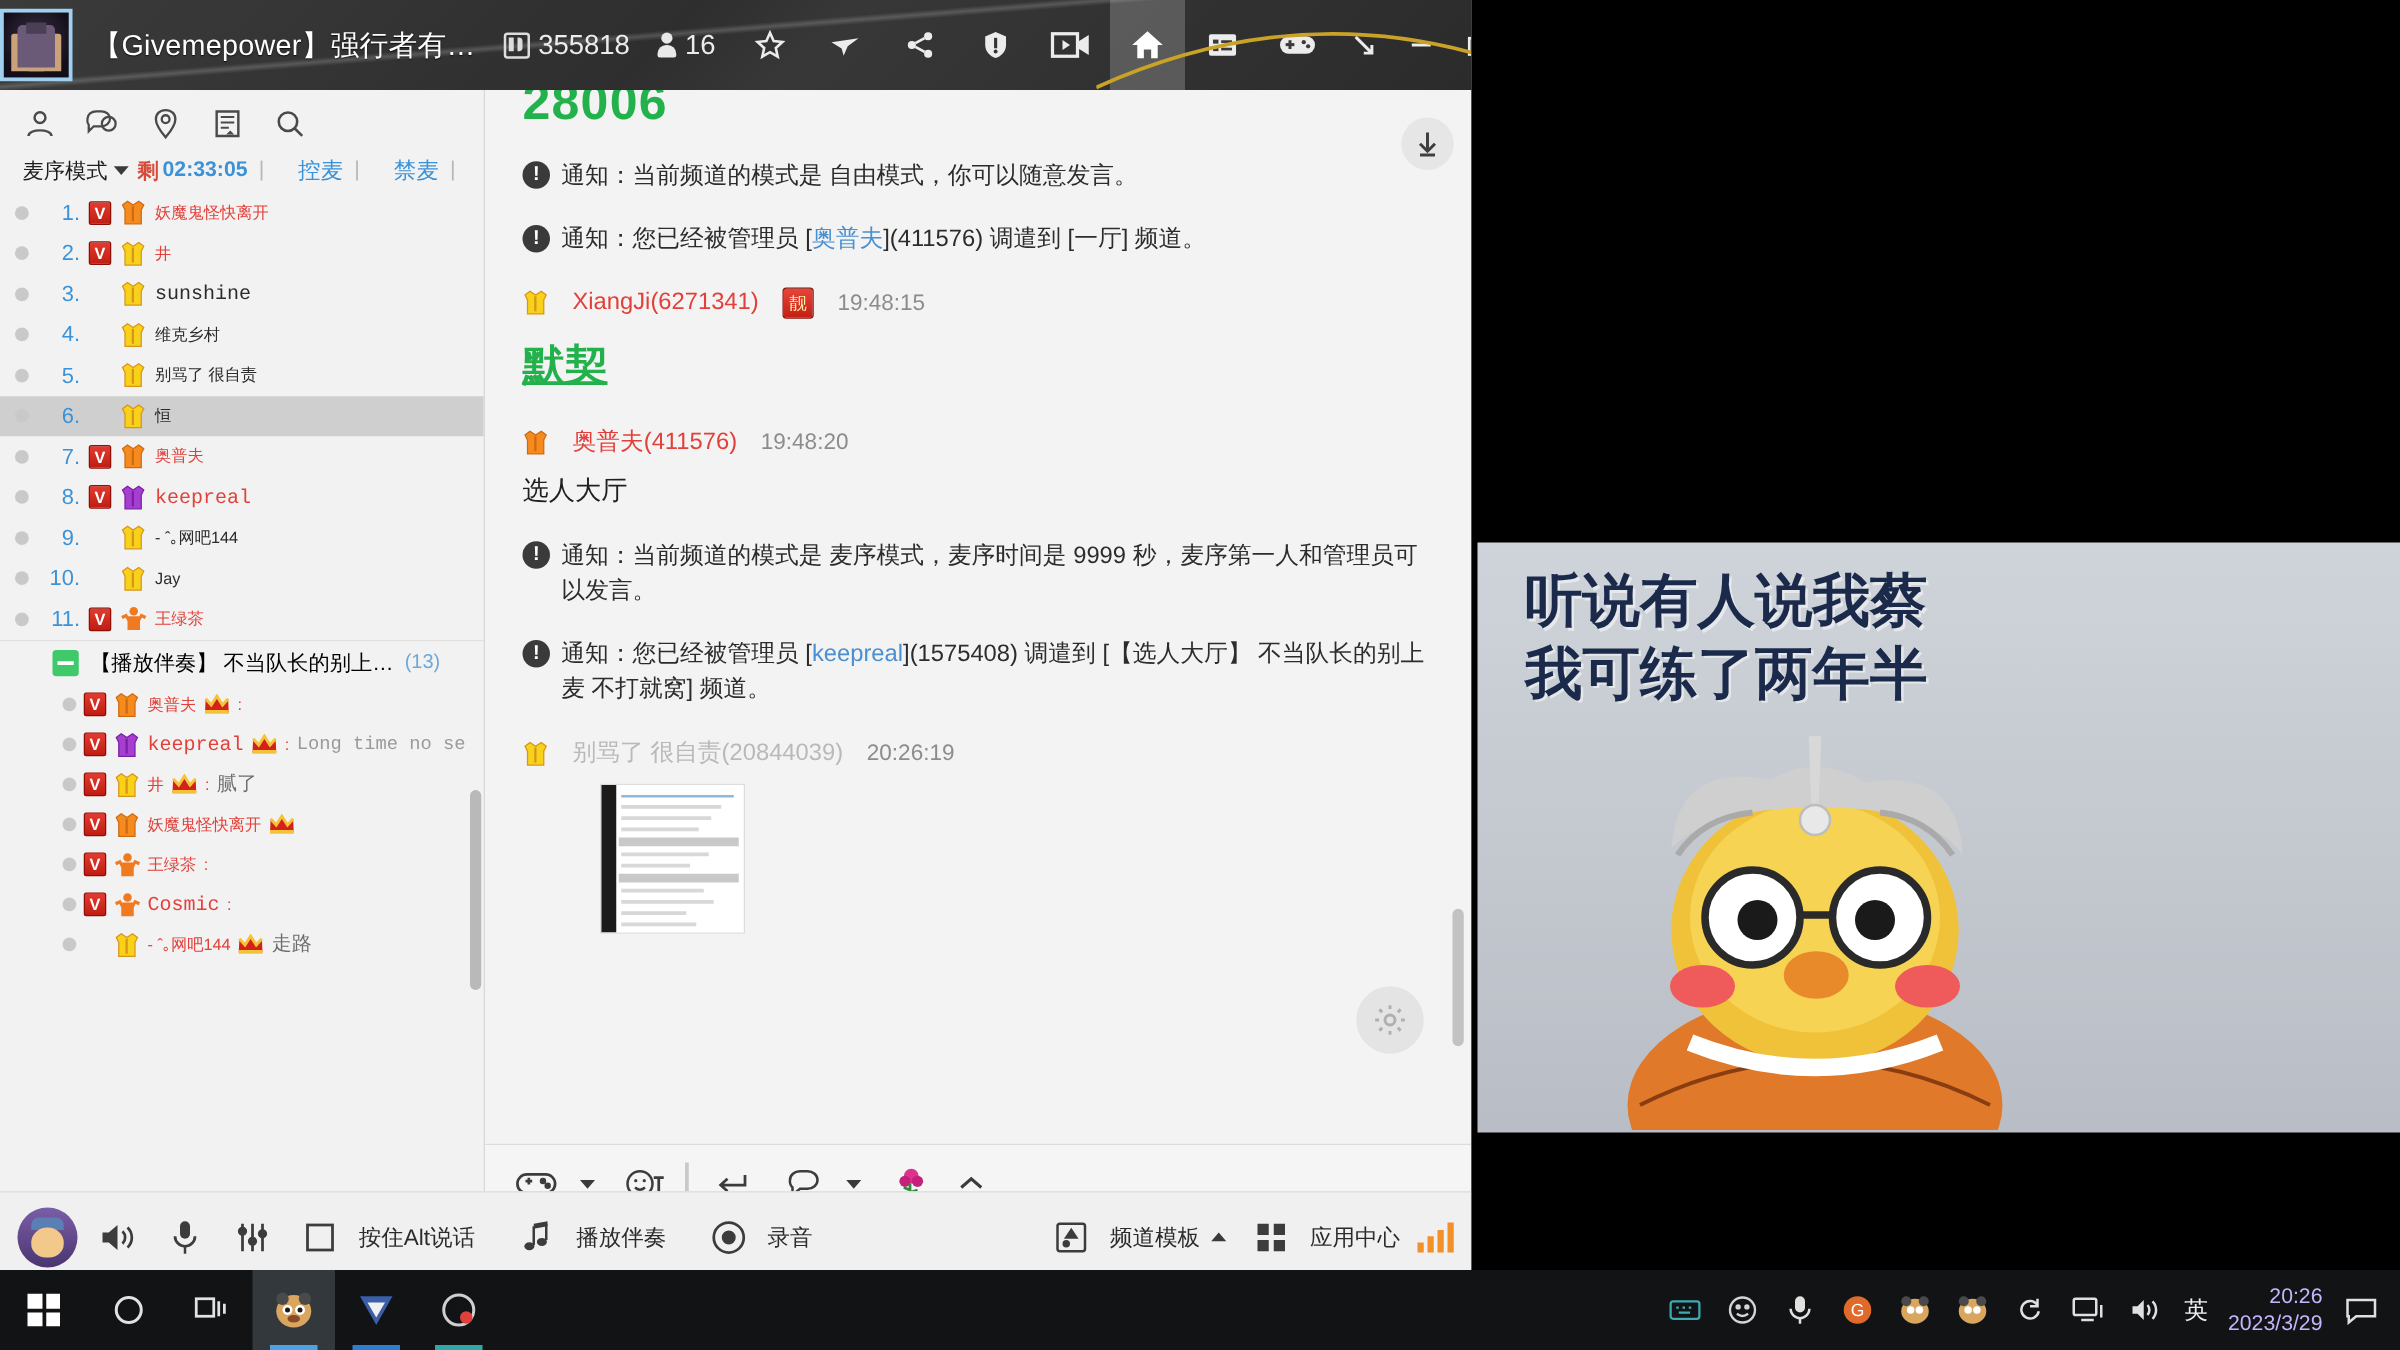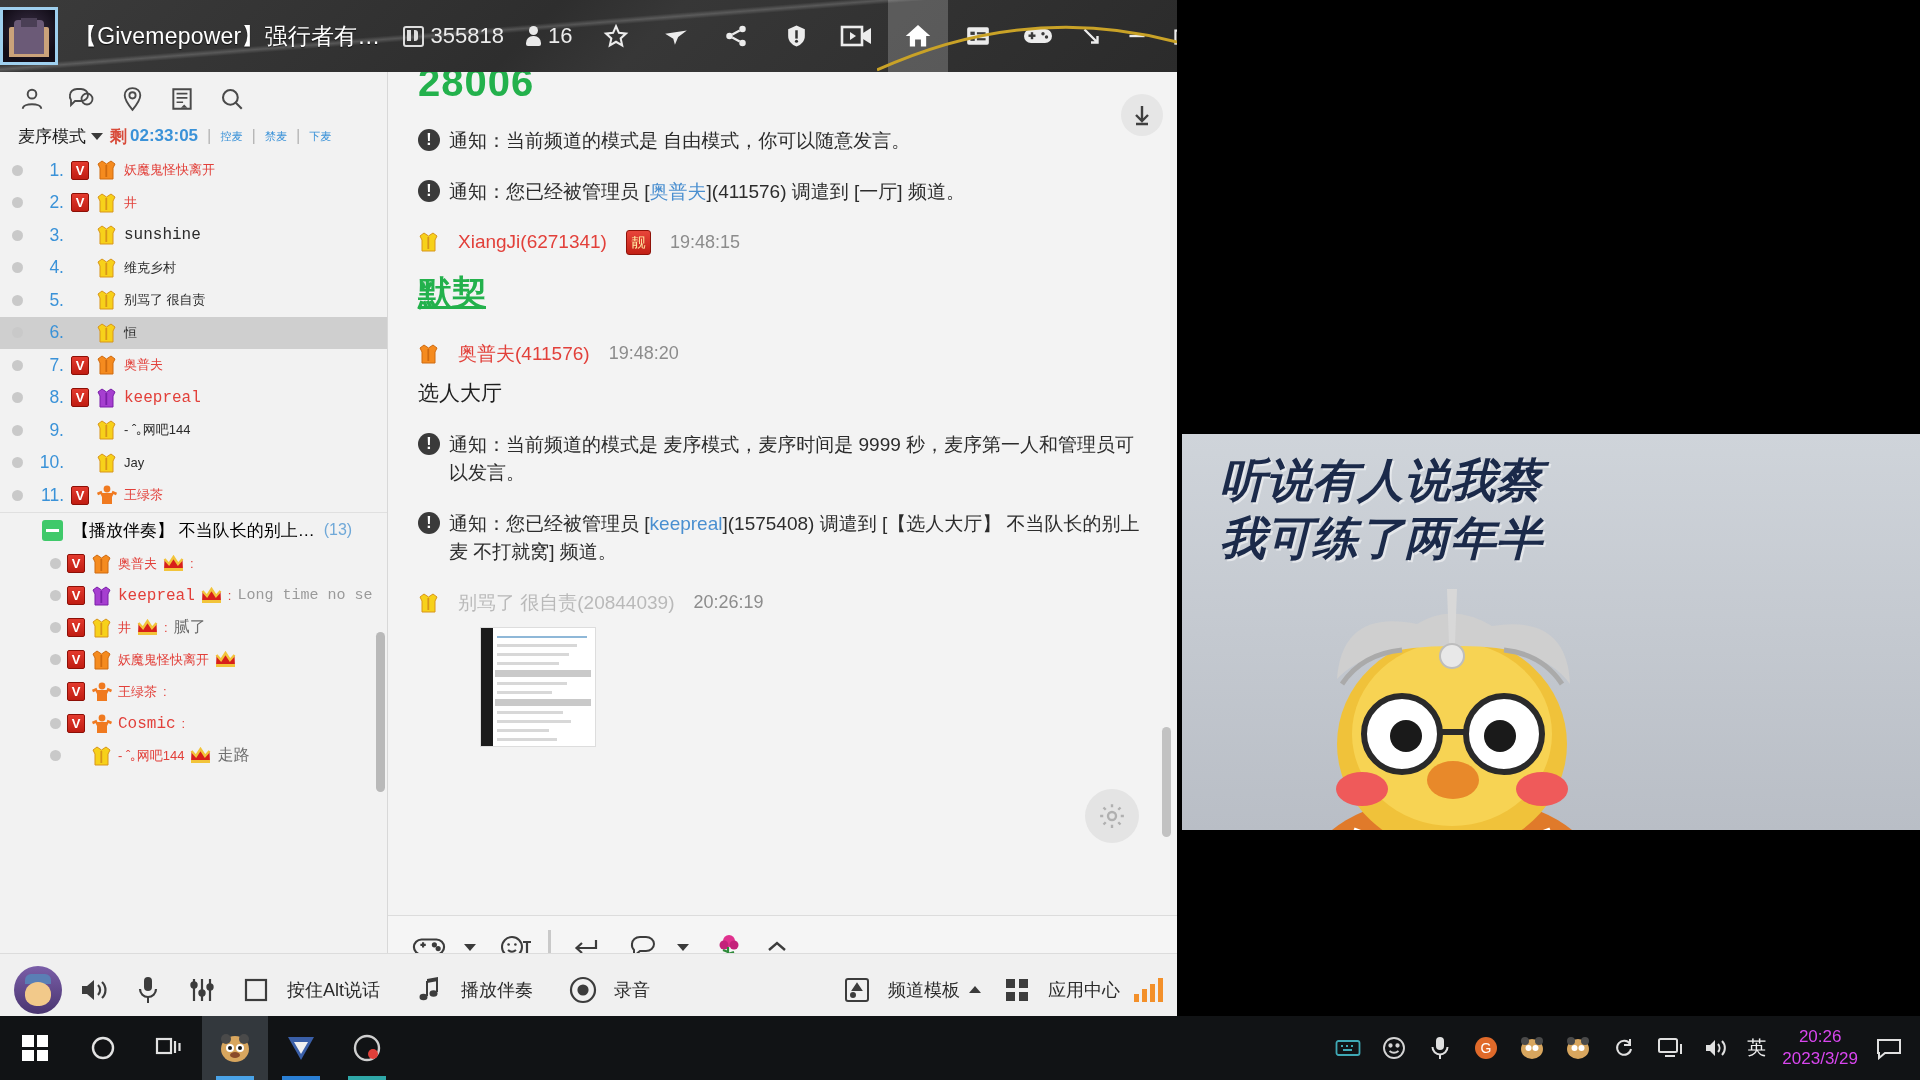--- a/index.html
+++ b/index.html
@@ -71,21 +71,21 @@
   .sb-tool { width:36px;height:34px;display:flex;align-items:center;justify-content:center;color:#4a4a4a;}
 
   .mic-bar { height: 36px; display:flex; align-items:center; padding-left: 18px; font-size:17px;
              color:#2b2b2b; gap:0px; white-space:nowrap;}
   .mic-mode { color:#1d1d1d; font-size:17px;}
   .caret-dn { display:inline-block; margin:0 7px 0 5px; width:0;height:0;
               border-left:6px solid transparent;border-right:6px solid transparent;border-top:7px solid #3a3a3a;}
   .mic-left-label { color:#d84b3a; font-weight:bold; font-size:17px;}
   .mic-time { color:#3a92d8; font-weight:bold; font-size:17px; margin-left:3px;}
   .mic-sep { color:#b6b6b6; margin:0 9px; }
-  .mic-link { color:#3a92d8; font-size:11px; }
+  .mic-link { color:#3a92d8; font-size:18px;margin-left:18px; }
 
   .mic-list { flex: 0 0 auto; overflow:hidden; }
   .mic-row { height:32.5px; display:flex; align-items:center; padding-left: 12px; font-size:17px; gap:7px; white-space:nowrap;}
   .mic-row.selected { background:#cfcfcf; }
   .dot { width:11px;height:11px;border-radius:50%;background:#c9c9c9; flex:0 0 auto;}
   .idx { width:34px; text-align:right; color:#3a92d8; font-size:17.5px; font-family:"Liberation Sans",sans-serif;}
   .vbadge { width:18px;height:19px;background:linear-gradient(#e33a2e,#c01d12); color:#fff;
             font-size:13px;font-weight:bold; display:flex;align-items:center;justify-content:center;
             border-radius:2px; flex:0 0 auto; border:1px solid #8d0f06;}
   .vspacer { width:18px; flex:0 0 auto; }
@@ -156,40 +156,40 @@
   .avatar-btn{width:48px;height:48px;border-radius:50%;background:linear-gradient(#7a5ea8,#4a3570);
               display:flex;align-items:center;justify-content:center;position:relative;overflow:hidden;}
   .avatar-face{width:26px;height:24px;border-radius:50% 50% 45% 45%;background:#f2c98a;position:relative;top:4px;}
   .avatar-hat{position:absolute;top:8px;left:11px;width:26px;height:10px;background:#5a7fb5;border-radius:6px 6px 0 0;}
   .bb-right{ margin-left:auto; display:flex; align-items:center; gap:14px;}
   .sig-bars{display:flex;align-items:flex-end;gap:3px;height:24px;}
   .sig-bars i{width:5px;background:#f3902a;display:block;}
   .chev-up { width:0;height:0;border-left:6px solid transparent;border-right:6px solid transparent;border-bottom:7px solid #3a3a3a;}
 
   
-  .video-panel{ position:absolute; left:1182px; top:434px; width:738px; height:396px;
-    background: linear-gradient(#cfd4da,#b9bec6); overflow:hidden;font-style:italic;}
+  .video-panel{ position:absolute; left:1182px; top:434px; width:738px; height:472px;
+    background: linear-gradient(#cfd4da,#b9bec6); overflow:hidden;}
   .vp-text{ position:absolute; left:38px; top:18px; color:#1b2a4a; font-weight:bold;
     font-size:46px; line-height:1.25; text-shadow: 2px 2px 0 rgba(255,255,255,.5); white-space:pre-line;}
   .vp-person{ position:absolute; left:60px; top:150px; width:420px; height:320px;}
 
   
   .taskbar{ position:absolute; left:0; bottom:0; width:1920px; height:64px; background:#111315;
             display:flex; align-items:center; color:#e8e8e8;}
   .tb-start{width:70px;height:64px;display:flex;align-items:center;justify-content:center;}
   .win-logo{width:26px;height:26px;display:grid;grid-template-columns:1fr 1fr;grid-template-rows:1fr 1fr;gap:3px;}
   .win-logo i{background:#fff;display:block;}
   .tb-btn{width:66px;height:64px;display:flex;align-items:center;justify-content:center;position:relative;color:#e2e2e2;}
   .tb-btn.act{background:#33383d;}
   .tb-underline{position:absolute;left:14px;bottom:0;width:38px;height:4px;background:#4aa3e8;}
   .tb-underline.blue2{background:#2a7fd4;}
   .tb-underline.teal{background:#2fa8a8;}
   .tray{margin-left:auto;display:flex;align-items:center;gap:16px;padding-right:16px;}
   .tray-ico{width:30px;height:30px;display:flex;align-items:center;justify-content:center;color:#dcdcdc;}
-  .clock{font-size:17px;line-height:1.3;text-align:center;color:#d946ef;}
+  .clock{font-size:17px;line-height:1.3;text-align:right;color:#c4b5fd;}
   .ime{font-size:19px;color:#f0f0f0;}
   .taskbar-bg-right{position:absolute;left:1177px;top:0;width:743px;height:1016px;background:#000;}
 </style>
 </head>
 <body>
 
 <div id="root">
 
   <div class="taskbar-bg-right"></div>
 

